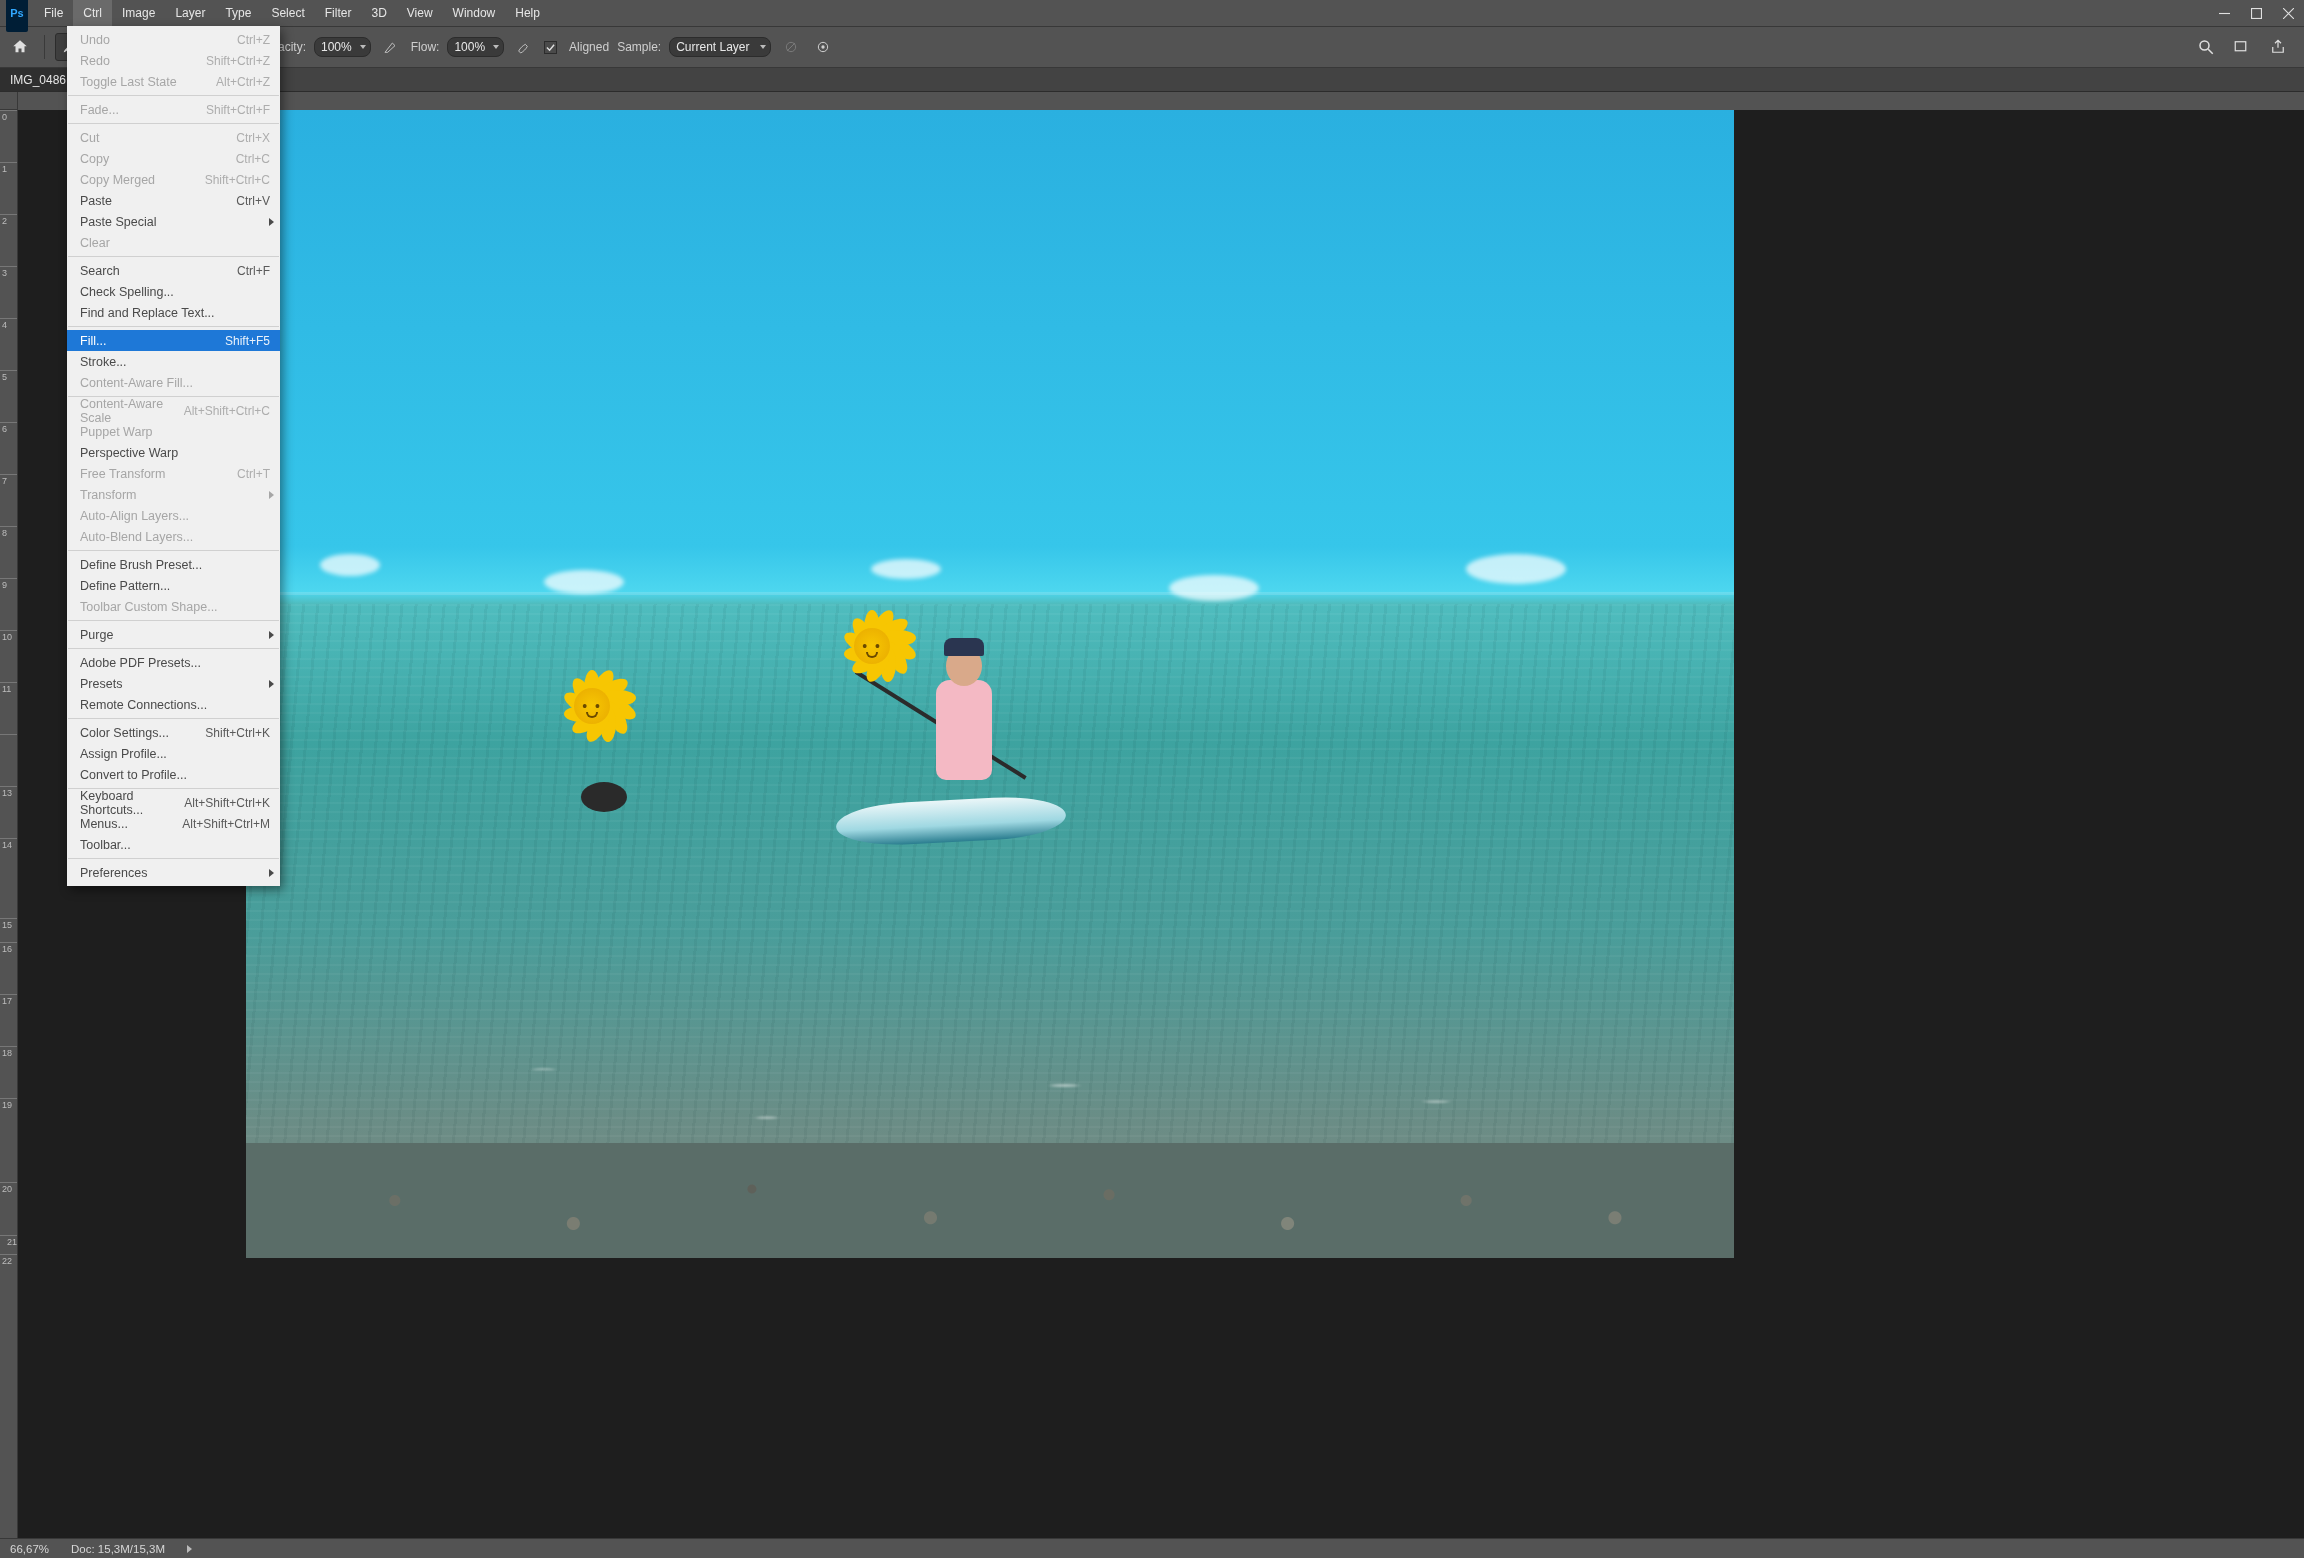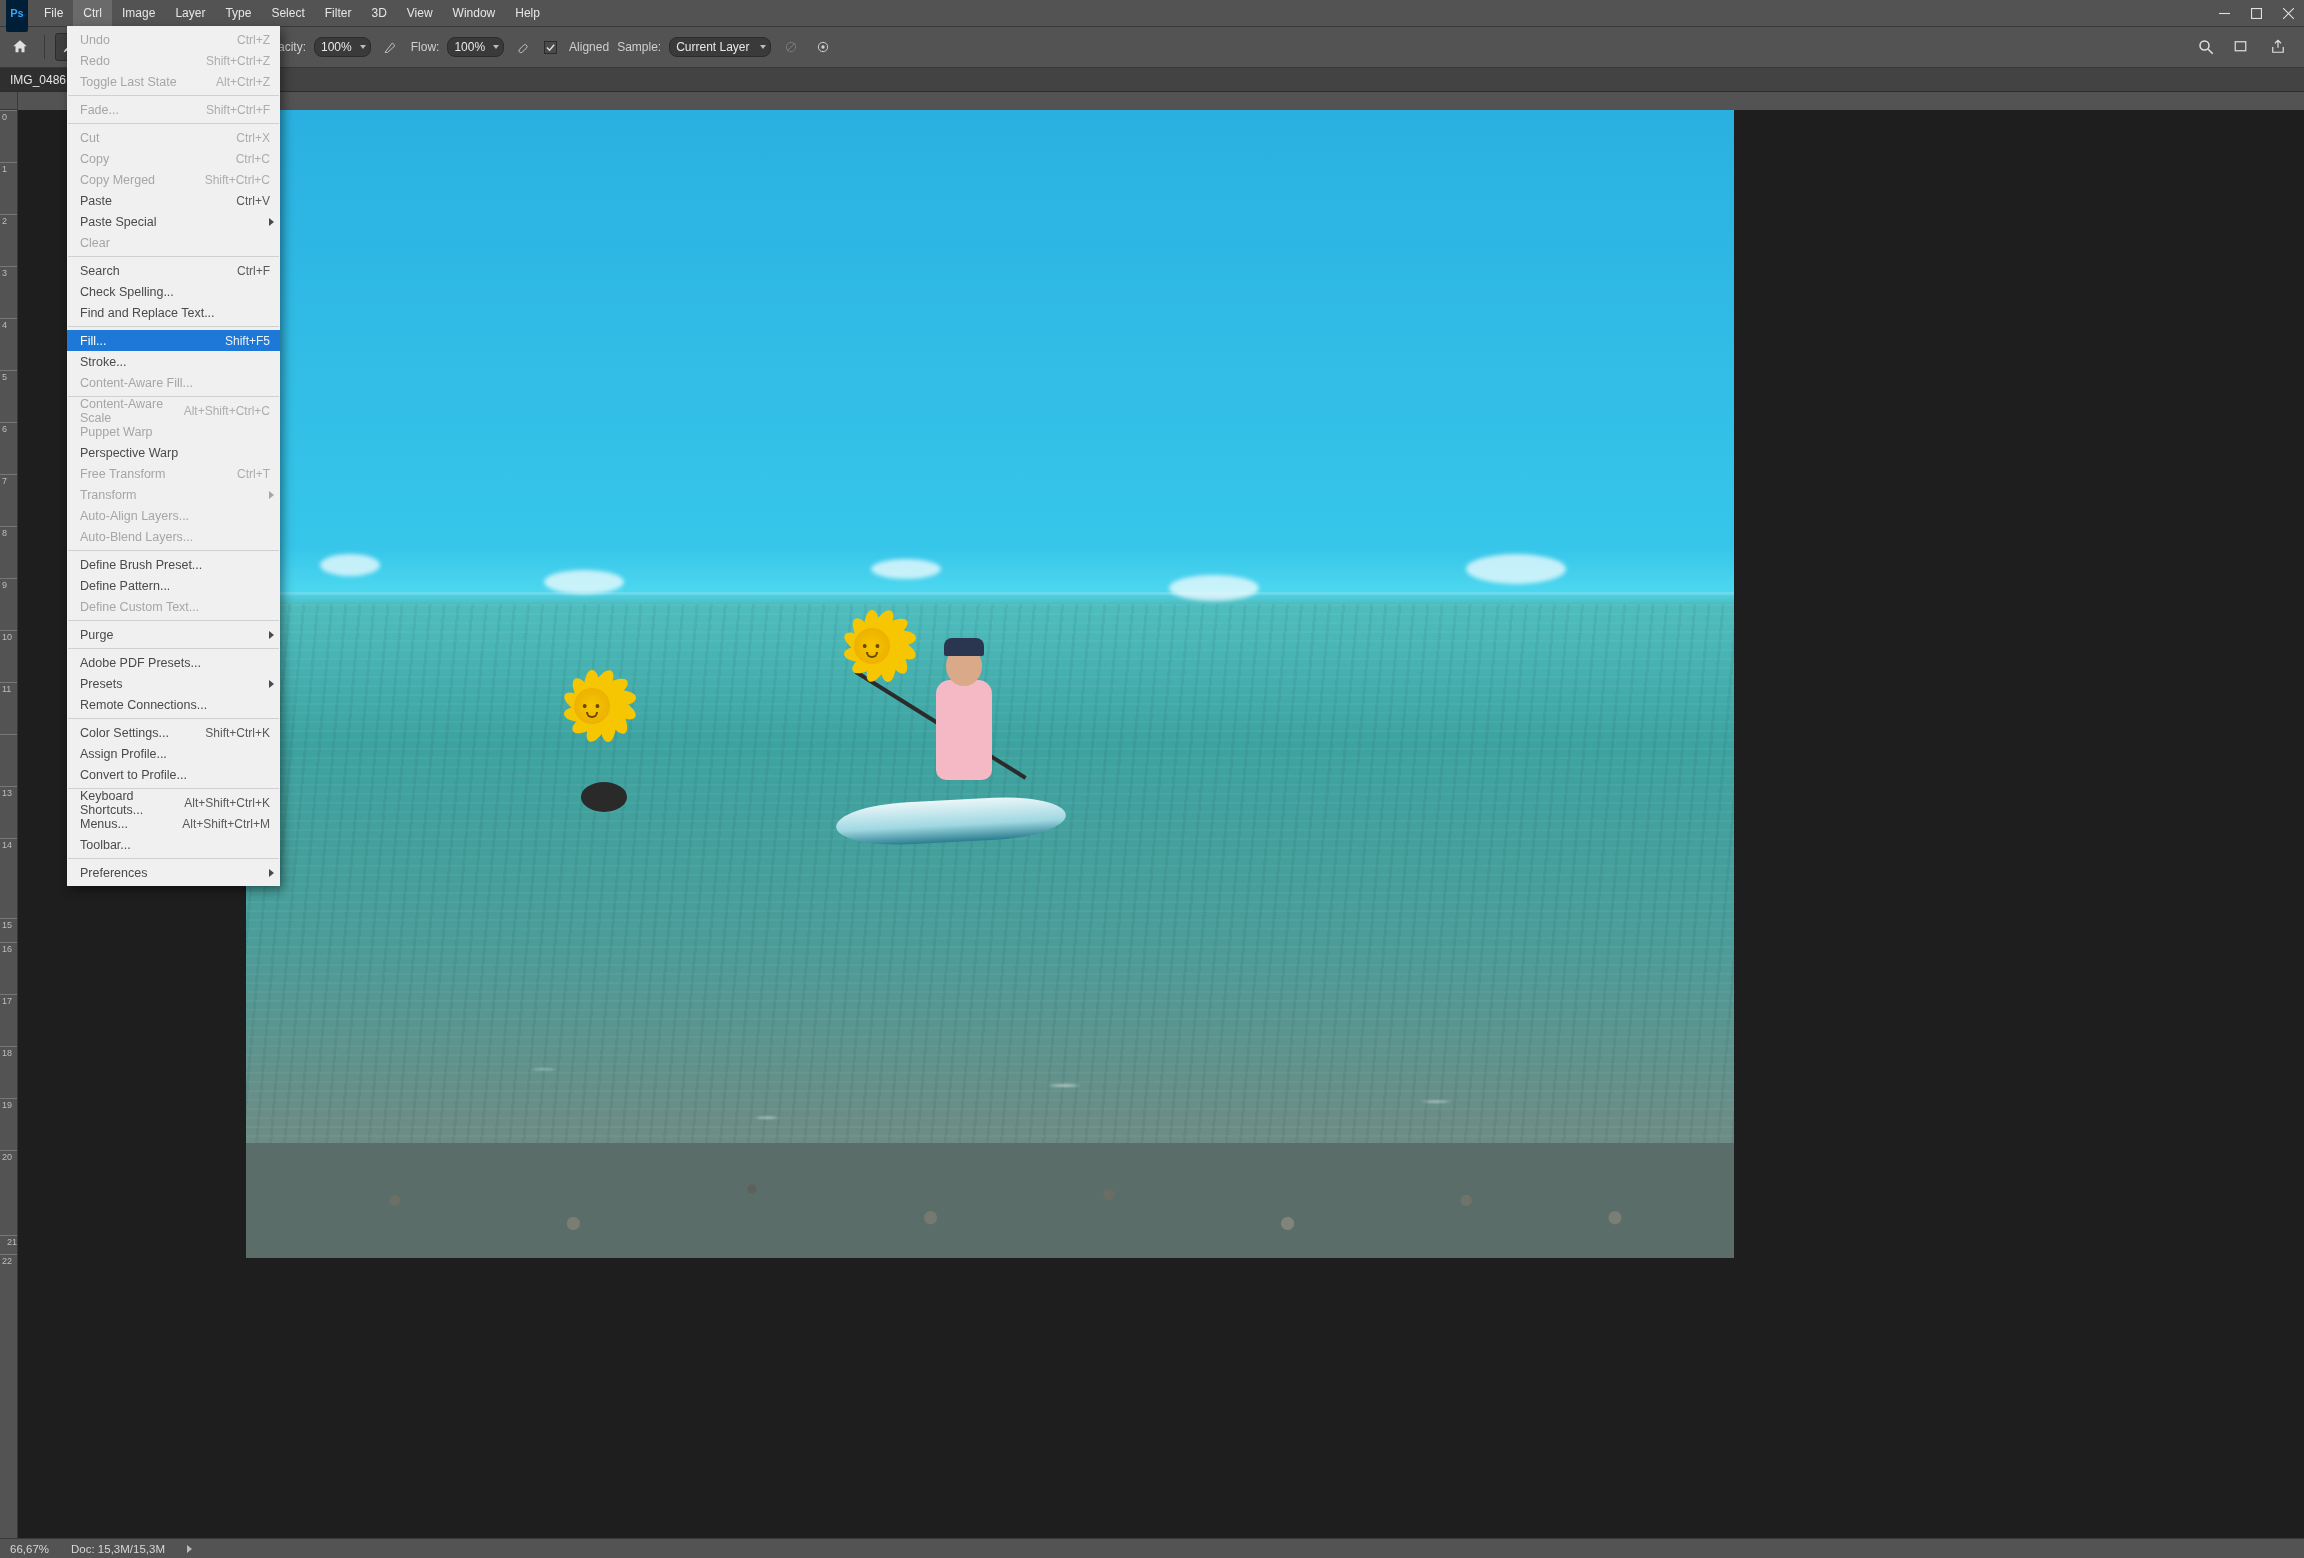--- a/index.html
+++ b/index.html
@@ -243,21 +243,21 @@
         <div class="tick" style="top: 520px;">10</div>
         <div class="tick" style="top: 572px;">11</div>
         <div class="tick" style="top: 624px; padding-left: 28px;">12</div>
         <div class="tick" style="top: 676px;">13</div>
         <div class="tick" style="top: 728px;">14</div>
         <div class="tick" style="top: 780px; margin-top: 28px;">15</div>
         <div class="tick" style="top: 832px;">16</div>
         <div class="tick" style="top: 884px;">17</div>
         <div class="tick" style="top: 936px;">18</div>
         <div class="tick" style="top: 988px;">19</div>
-        <div class="tick" style="top: 1040px;">20</div>
+        <div class="tick" style="top: 1072px;">20</div>
         <div class="tick" style="top: 1125px; text-align: right;">21</div>
         <div class="tick" style="top: 1144px;">22</div>
       </div>
     <div class="canvas-area">
       <div class="photo">
         <div class="horizon"></div>
         <div class="clouds">
           <div class="cloud" style="left:5%; top:30%; width:60px; height:22px;"></div>
           <div class="cloud" style="left:20%; top:45%; width:80px; height:24px;"></div>
           <div class="cloud" style="left:42%; top:35%; width:70px; height:20px;"></div>
@@ -410,21 +410,21 @@
       <span class="lbl">Auto-Blend Layers...</span>
     </div>
     <div class="sep"></div>
     <div class="row">
       <span class="lbl">Define Brush Preset...</span>
     </div>
     <div class="row">
       <span class="lbl">Define Pattern...</span>
     </div>
     <div class="row disabled">
-      <span class="lbl">Define Custom Text...</span>
+      <span class="lbl">Toolbar Custom Shape...</span>
     </div>
     <div class="sep"></div>
     <div class="row">
       <span class="lbl">Purge</span>
       <span class="arrow"></span>
     </div>
     <div class="sep"></div>
     <div class="row">
       <span class="lbl">Adobe PDF Presets...</span>
     </div>

